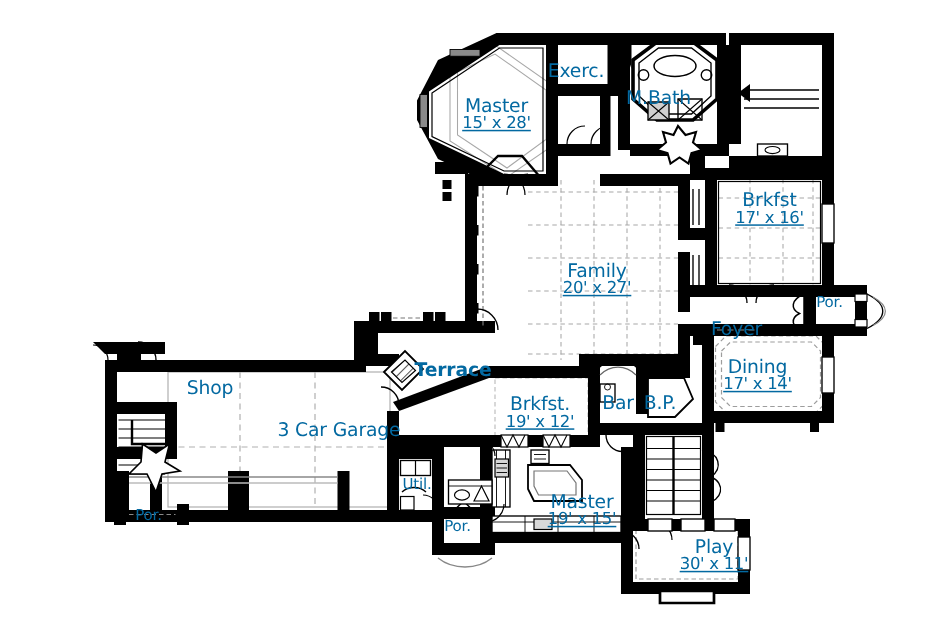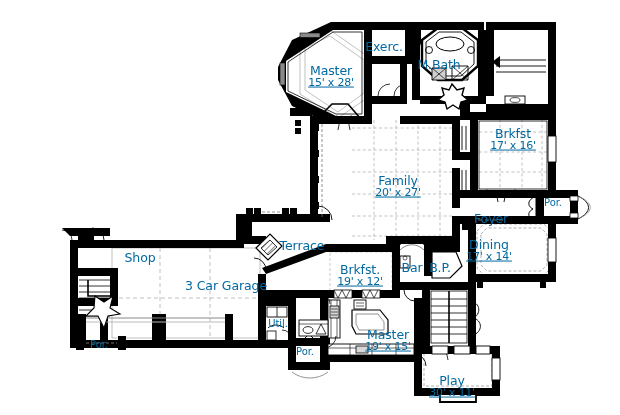--- a/index.html
+++ b/index.html
@@ -522,26 +522,26 @@
   </div>
 
   <div class="room-label" style="left:491px; top:203px;margin-top:16px;">
     <span class="rm-name">Foyer</span>
   </div>
 
   <div class="room-label small" style="left:553px; top:203px;">
     <span class="rm-name">Por.</span>
   </div>
 
-  <div class="room-label" style="left:489px; top:250px;">
+  <div class="room-label" style="left:505px; top:250px;">
     <span class="rm-name">Dining</span>
     <span class="rm-dim">17' x 14'</span>
   </div>
 
-  <div class="room-label" style="left:302px; top:246px;">
+  <div class="room-label" style="left:302px; top:246px;font-weight:bold;">
     <span class="rm-name">Terrace</span>
   </div>
 
   <div class="room-label" style="left:360px; top:275px;">
     <span class="rm-name">Brkfst.</span>
     <span class="rm-dim">19' x 12'</span>
   </div>
 
   <div class="room-label" style="left:412px; top:268px;">
     <span class="rm-name">Bar</span>
@@ -549,21 +549,21 @@
 
   <div class="room-label" style="left:440px; top:268px;">
     <span class="rm-name">B.P.</span>
   </div>
 
   <div class="room-label" style="left:388px; top:340px;">
     <span class="rm-name">Master</span>
     <span class="rm-dim">19' x 15'</span>
   </div>
 
-  <div class="room-label" style="left:452px; top:370px;margin-top:16px;">
+  <div class="room-label" style="left:476px; top:370px;">
     <span class="rm-name">Play</span>
     <span class="rm-dim">30' x 11'</span>
   </div>
 
   <div class="room-label" style="left:185px; top:286px;margin-left:41px;">
     <span class="rm-name">3 Car Garage</span>
   </div>
 
   <div class="room-label" style="left:100px; top:258px;margin-left:40px;">
     <span class="rm-name">Shop</span>

